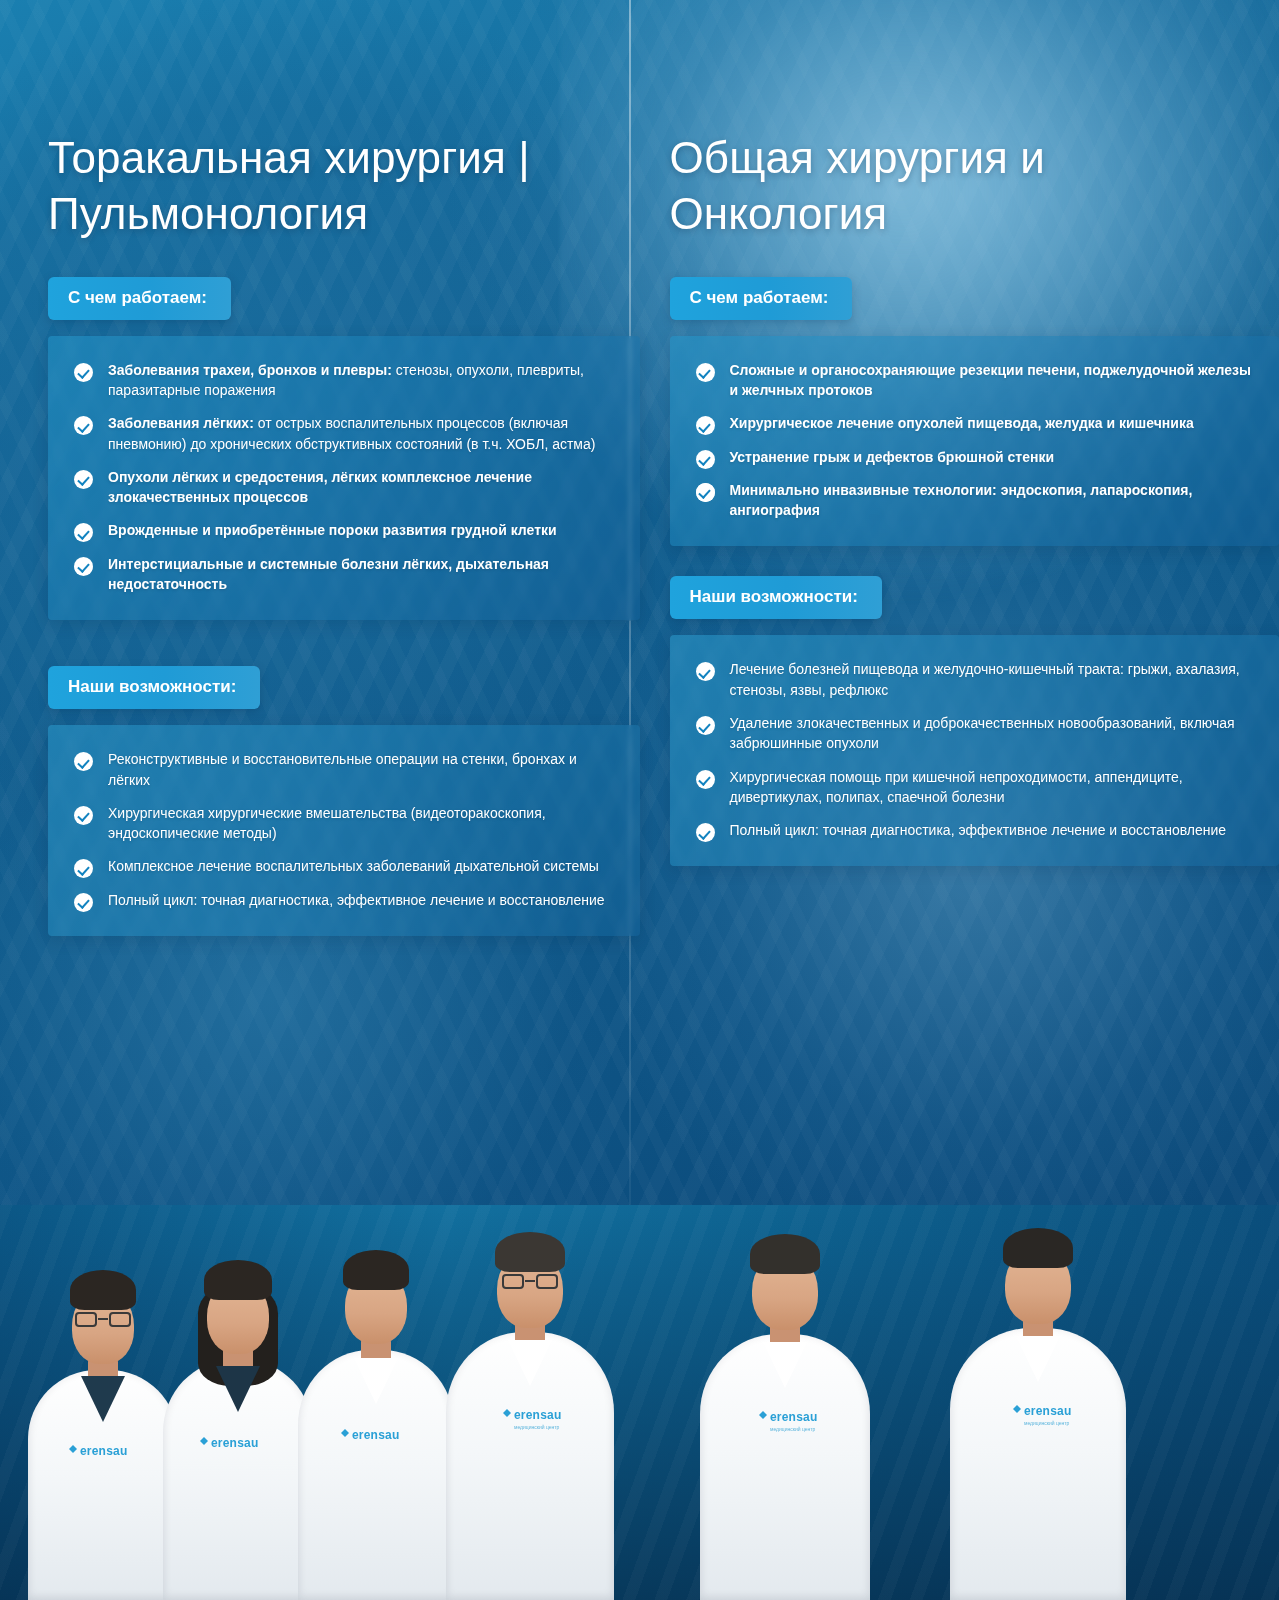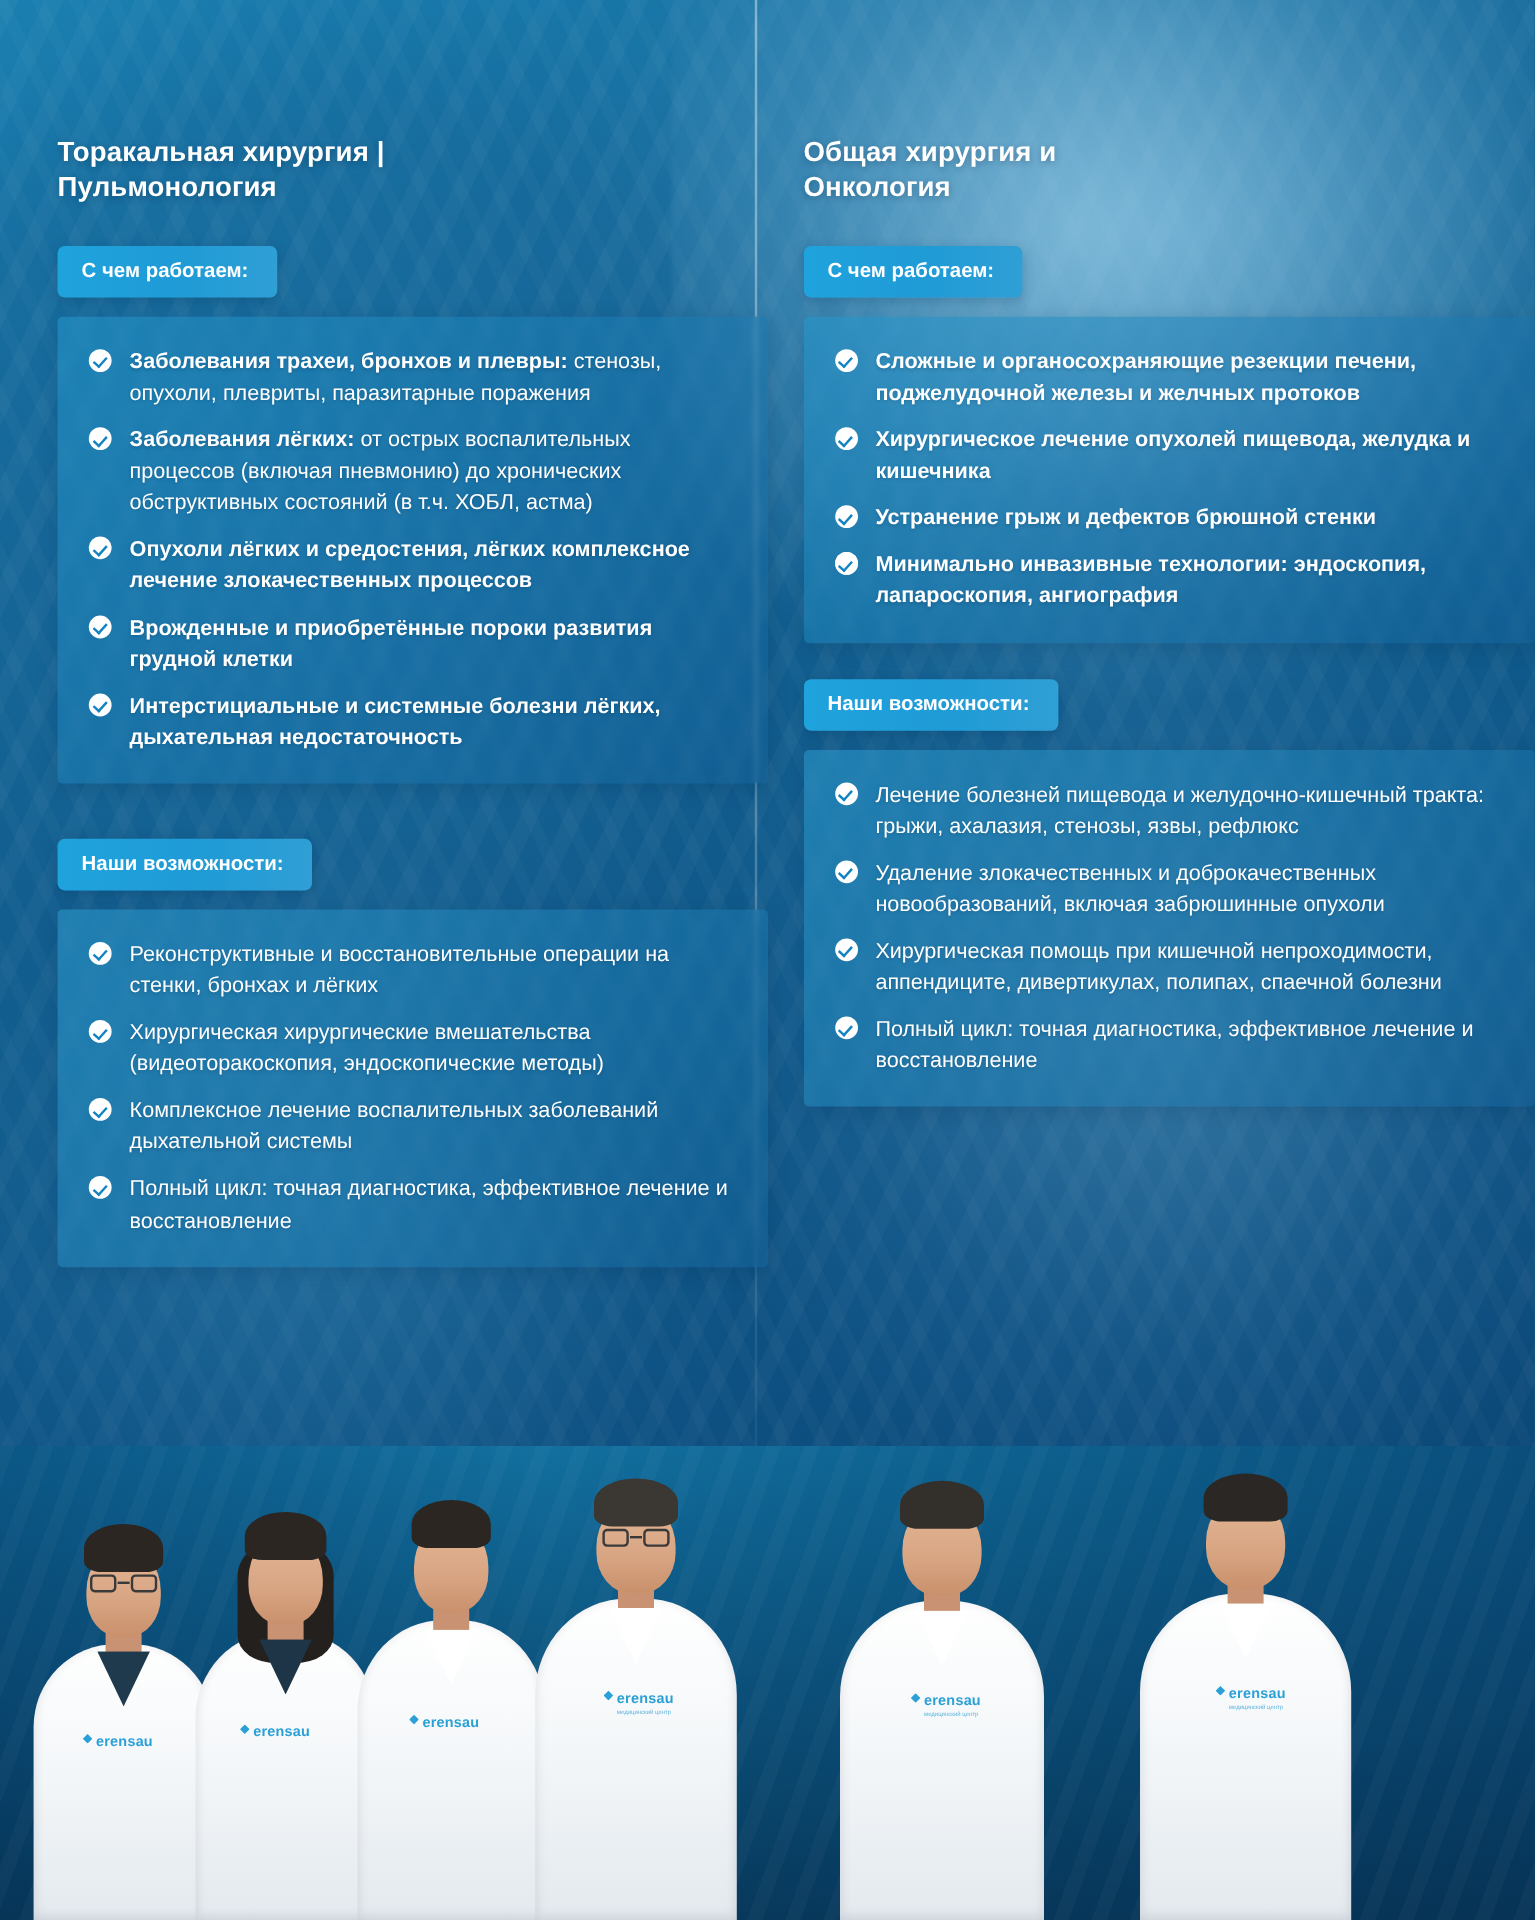--- a/index.html
+++ b/index.html
@@ -68,24 +68,24 @@
   }
   .column {
     position: relative;
     width: 50%;
     padding: 0;
   }
   .col-left  { padding: 112px 0 0 48px; }
   .col-right { padding: 112px 0 16px 30px; }
 
   h1.col-title {
-    font-size: 23px;
+    font-size: 44px;
     line-height: 1.28;
-    font-weight: 700;
-    margin: 0 0 34px 0;
+    font-weight: 400;
+    margin: 18px 0 34px 0;
     letter-spacing: .1px;
     text-shadow: 0 2px 6px rgba(0,30,60,.30);
     max-width: 520px;
     white-space: pre-line;
   }
   .col-right h1.col-title { max-width: 470px; }
 
   
   .pill {
     display: inline-block;
@@ -112,21 +112,21 @@
   }
   .card ul {
     list-style: none;
     margin: 0;
     padding: 0;
   }
   .card li {
     position: relative;
     padding-left: 38px;
     margin-bottom: 13px;
-    font-size: 18px;
+    font-size: 14px;
     line-height: 1.45;
     font-weight: 400;
     color: #ffffff;
     text-shadow: 0 1px 3px rgba(0,30,55,.22);
   }
   .card li:last-child { margin-bottom: 0; }
   .card li b { font-weight: 700; }
   .card li.bold-all { font-weight: 700; }
 
   .check {

